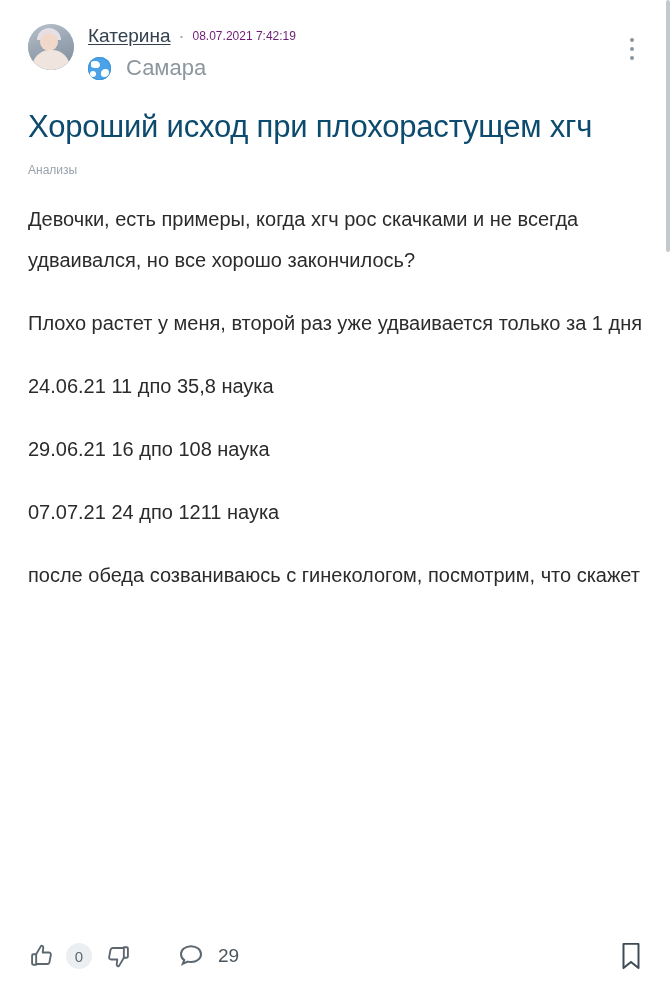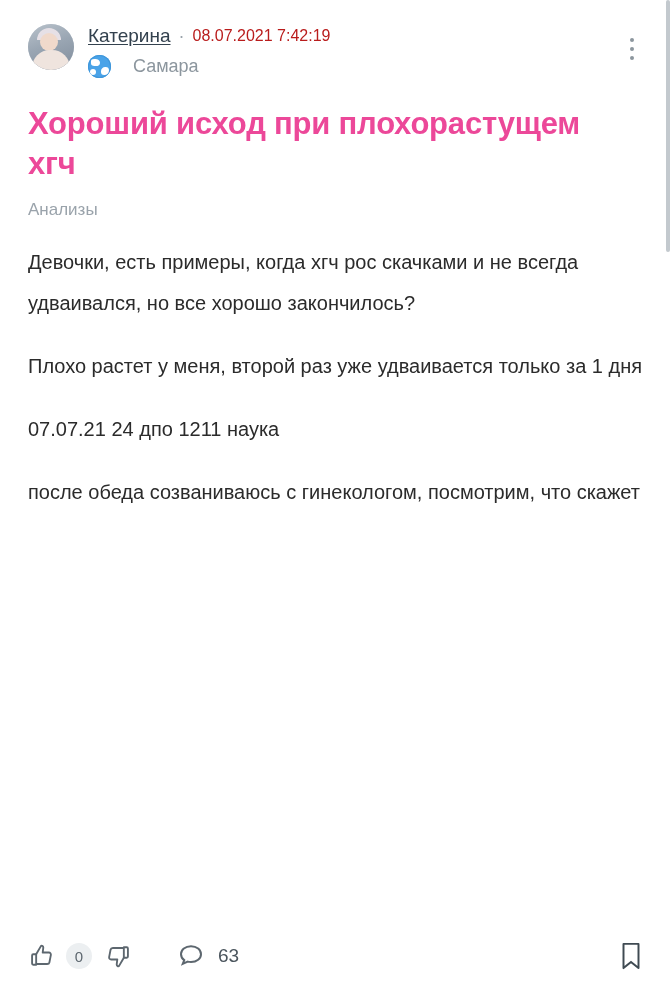--- a/index.html
+++ b/index.html
@@ -89,22 +89,22 @@
     text-decoration: underline;
     text-underline-offset: 2px;
     font-size: 19px;
   }
   .dot-sep {
     color: #9aa3ab;
     margin: 0 8px;
     font-size: 18px;
   }
   .timestamp {
-    color: #b91c1c;
-    font-size: 16px;
+    color: #701a75;
+    font-size: 12px;
   }
   .line2 {
     display: flex;
     align-items: center;
     margin-top: 7px;
   }
   .globe-icon {
     width: 23px;
     height: 23px;
     flex: 0 0 23px;
@@ -129,23 +129,23 @@
     border-radius: 55% 45% 60% 40%;
   }
   .globe-icon .g3 {
     position: absolute;
     left: 2px; top: 14px;
     width: 6px; height: 6px;
     background: #ffffff;
     border-radius: 50%;
   }
   .geo-label {
-    margin-left: 22px;
+    margin-left: 15px;
     color: #8c969e;
-    font-size: 18px;
+    font-size: 22px;
   }
 
   .kebab {
     position: absolute;
     right: 0;
     top: 10px;
     width: 24px;
     height: 34px;
     display: flex;
     flex-direction: column;
@@ -160,27 +160,27 @@
     height: 4px;
     border-radius: 50%;
     background: #8c969e;
   }
 
   
   .post-title {
     margin: 26px 16px 0 0;
     font-size: 31px;
     line-height: 40px;
-    font-weight: bold;
-    color: #ec4899;
+    font-weight: normal;
+    color: #0c4a6e;
     letter-spacing: -0.2px;
   }
   .post-category {
     margin-top: 16px;
-    font-size: 17px;
+    font-size: 12px;
     color: #9aa3ab;
   }
 
   
   .post-body {
     margin-top: 22px;
   }
   .para {
     font-size: 20px;
     line-height: 41px;
@@ -289,20 +289,22 @@
         <i></i>
     </div>
   </div>
 
   <h1 class="post-title">Хороший исход при плохорастущем хгч</h1>
   <div class="post-category">Анализы</div>
 
   <div class="post-body">
     <p class="para">Девочки, есть примеры, когда хгч рос скачками и не всегда удваивался, но все хорошо закончилось?</p>
     <p class="para">Плохо растет у меня, второй раз уже удваивается только за 1 дня</p>
+    <p class="para">24.06.21 11 дпо 35,8 наука</p>
+    <p class="para">29.06.21 16 дпо 108 наука</p>
     <p class="para">07.07.21 24 дпо 1211 наука</p>
     <p class="para">после обеда созваниваюсь с гинекологом, посмотрим, что скажет</p>
   </div>
 
   <div class="footer">
     <div class="reaction-group">
       <span class="icon-btn">
         <svg class="thumb" viewBox="0 0 24 24" fill="none" stroke="#5d676f" stroke-width="1.6" stroke-linejoin="round">
           <path d="M7 10.5v9H4.5a1 1 0 0 1-1-1v-7a1 1 0 0 1 1-1H7z"></path>
           <path d="M7 10.5l4.2-7.2c.9-.3 1.9.4 1.9 1.5l-.5 4.2h5.3c1.1 0 1.9 1 1.7 2.1l-1.2 6.2c-.2.9-1 1.6-2 1.6H7"></path>
@@ -316,21 +318,21 @@
         </svg>
       </span>
     </div>
 
     <div class="comments">
       <span class="icon-btn">
         <svg width="30" height="30" viewBox="0 0 24 24" fill="none" stroke="#5d676f" stroke-width="1.6">
           <path d="M12 4.2c4.6 0 8 2.8 8 6.3 0 3.5-3.4 6.3-8 6.3-.9 0-1.8-.1-2.6-.3l-4 1.8 1.2-3A5.9 5.9 0 0 1 4 10.5c0-3.5 3.4-6.3 8-6.3z"></path>
         </svg>
       </span>
-      <span class="comment-count">63</span>
+      <span class="comment-count">29</span>
     </div>
 
     <span class="bookmark icon-btn">
       <svg width="26" height="30" viewBox="0 0 20 26" fill="none" stroke="#3f4a52" stroke-width="1.7" stroke-linejoin="round">
         <path d="M3.5 2.5h13v21l-6.5-5.4-6.5 5.4z"></path>
       </svg>
     </span>
   </div>
 
   <div class="scrollbar"></div>

